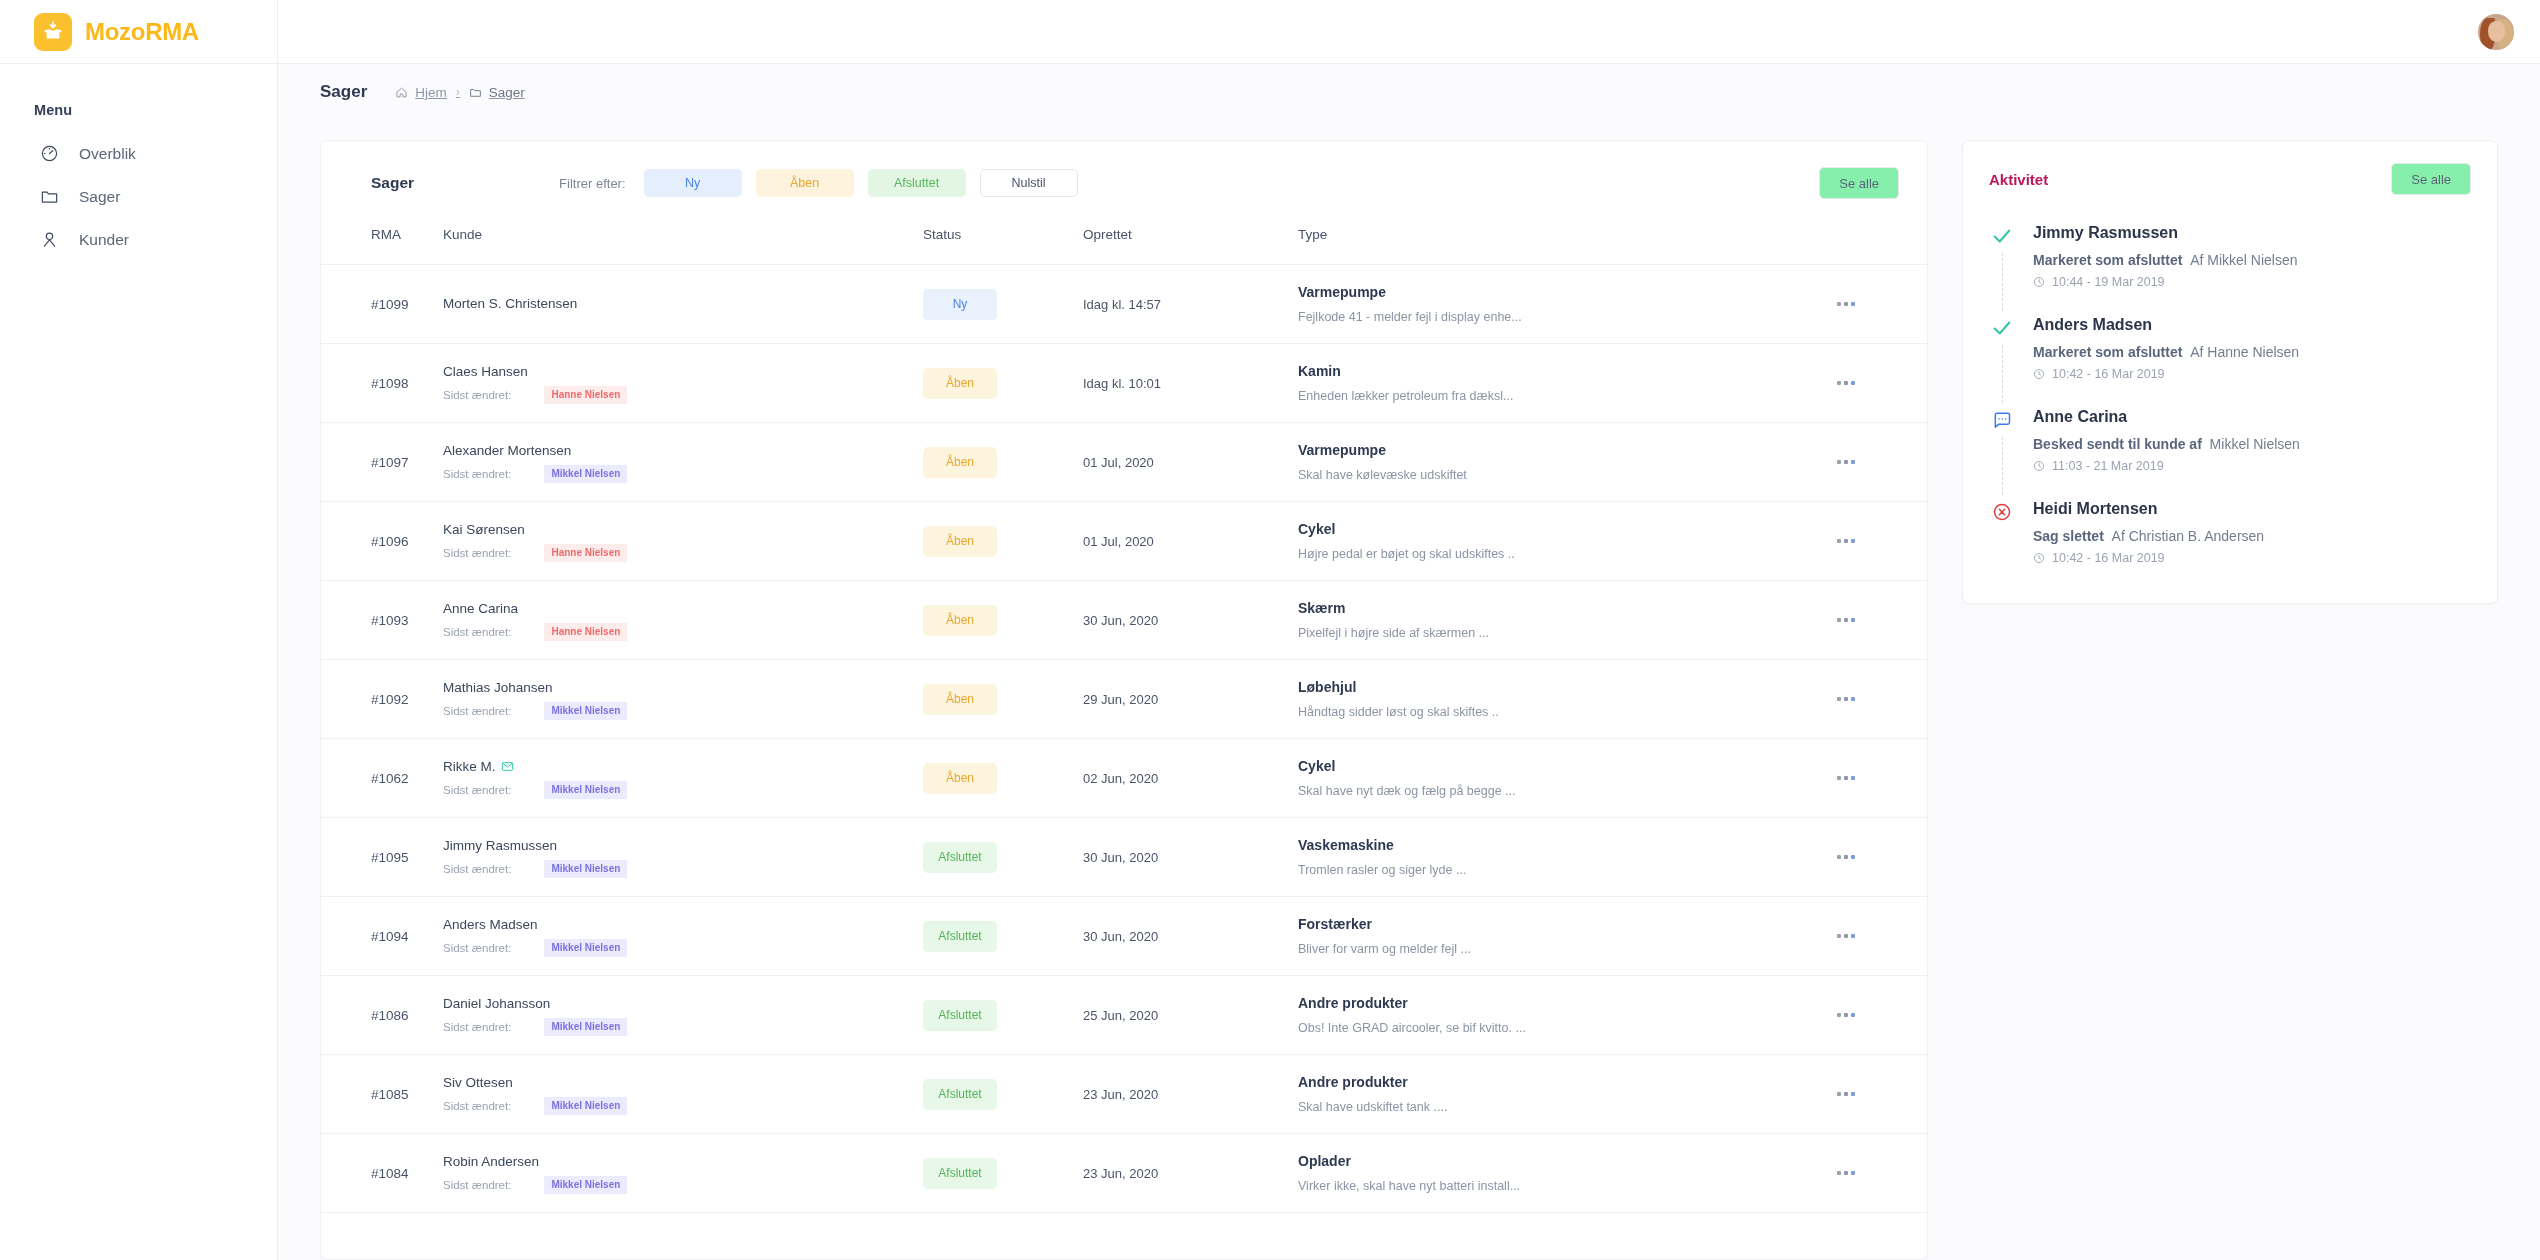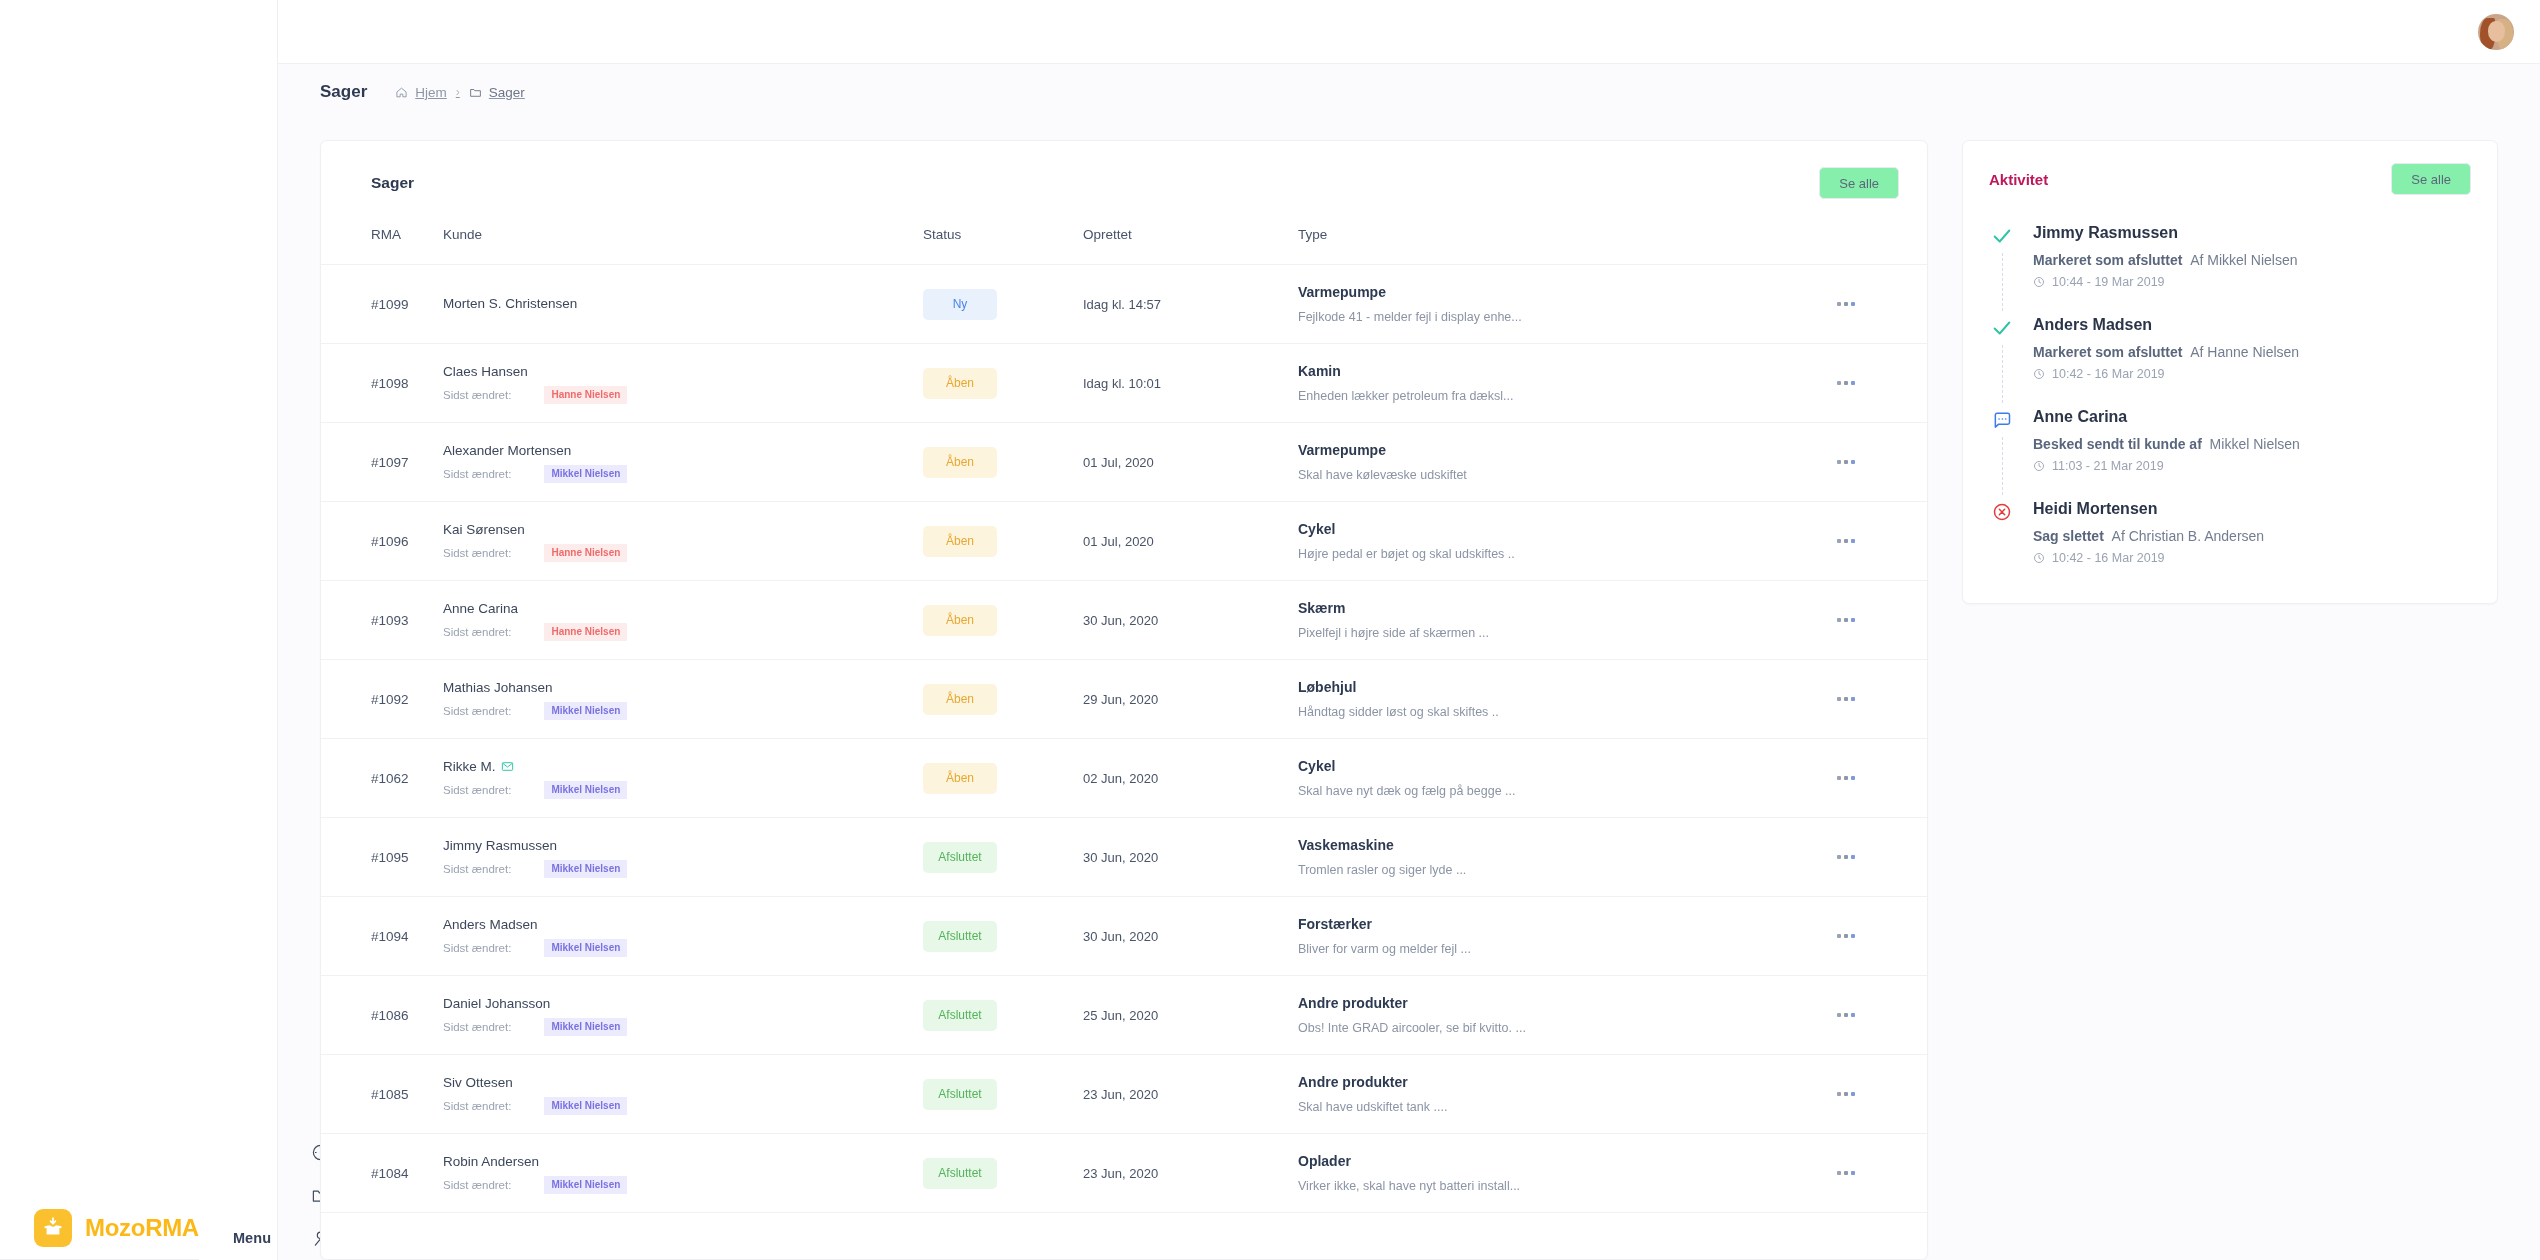--- a/index.html
+++ b/index.html
@@ -12,21 +12,21 @@
   }
 
   
   .app { display: flex; width: 2540px; height: 1260px; }
 
   
   .sidebar {
     width: 278px; min-width: 278px; height: 1260px;
     background: #ffffff;
     border-right: 1px solid #eceef3;
-    display: flex; flex-direction: row; align-items: flex-end;
+    display: flex; flex-direction: column;
   }
   .brand {
     height: 64px; display: flex; align-items: center; gap: 13px;
     padding-left: 34px;
     border-bottom: 1px solid #eef0f4;
   }
   .brand-mark {
     width: 38px; height: 38px; border-radius: 9px;
     background: #fbc02d;
     display: flex; align-items: center; justify-content: center;
@@ -265,20 +265,27 @@
           <span>Sager</span>
         </span>
       </div>
     </div>
 
     <div class="content">
 
       <section class="card table-card">
         <div class="card-head">
           <div class="card-title">Sager</div>
+          <div class="filter-wrap">
+            <span class="filter-label">Filtrer efter:</span>
+            <button class="chip ny">Ny</button>
+            <button class="chip aben">Åben</button>
+            <button class="chip afsluttet">Afsluttet</button>
+            <button class="chip nulstil">Nulstil</button>
+          </div>
           <button class="see-all">Se alle</button>
         </div>
 
         <div class="tbl-scroll">
           <table class="tbl">
             <thead>
               <tr>
                 <th class="c-rma">RMA</th>
                 <th class="c-kunde">Kunde</th>
                 <th class="c-stat">Status</th>

